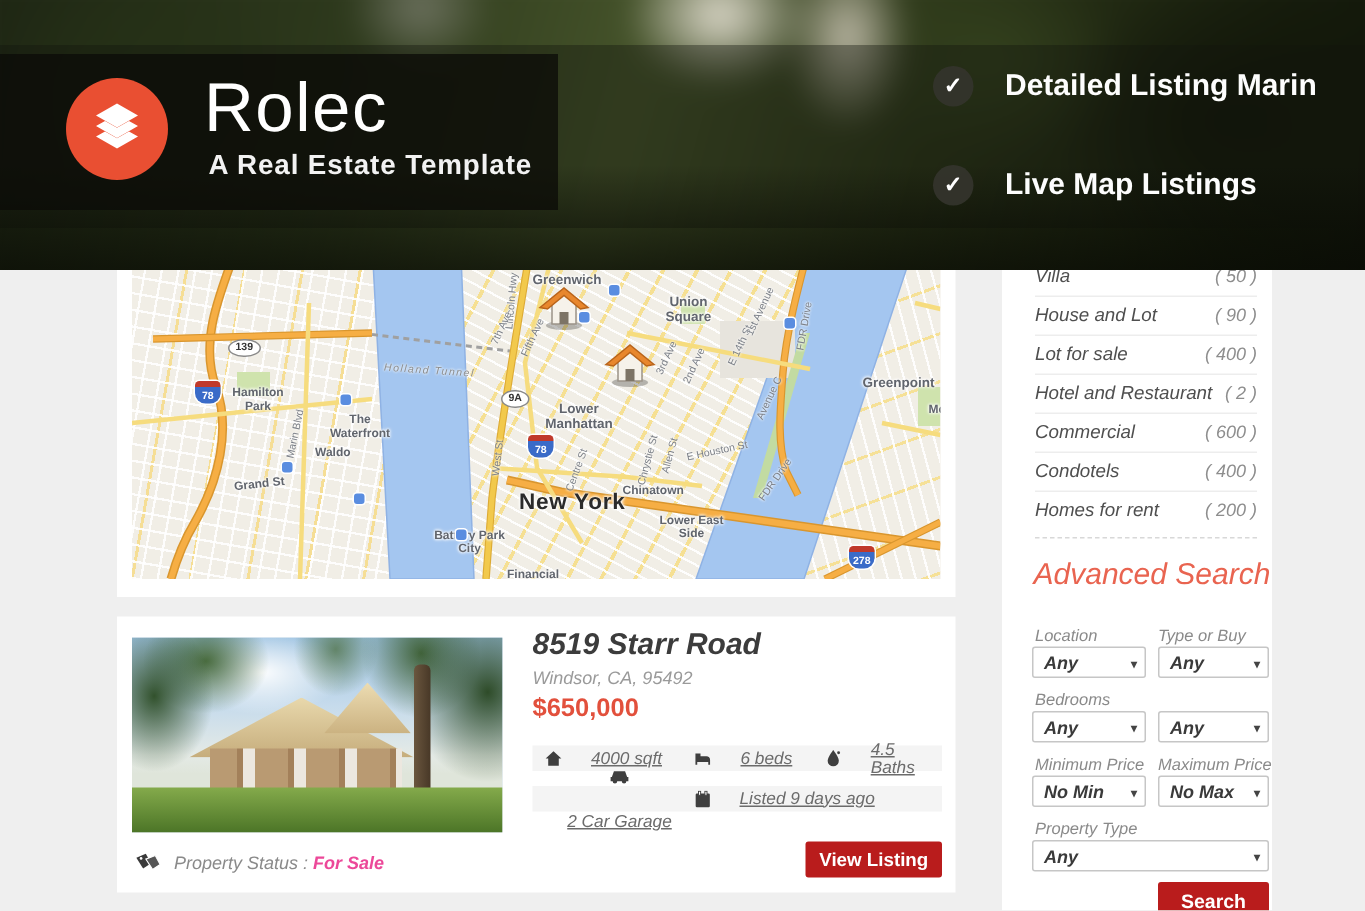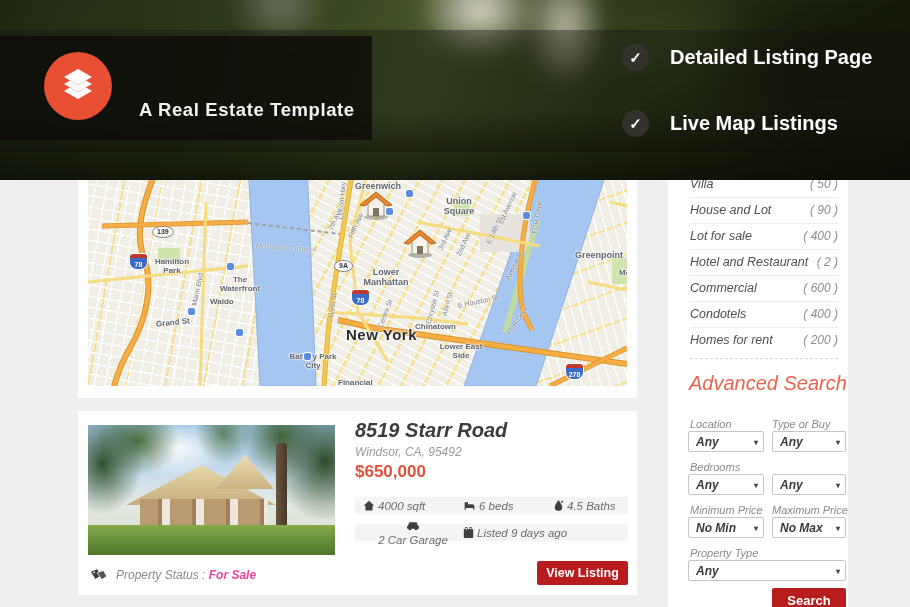--- a/index.html
+++ b/index.html
@@ -96,21 +96,21 @@
     background:linear-gradient(180deg,#84aa4b,#4c7527);}
   .new-badge{position:absolute;left:10px;top:112px;width:100px;height:27px;
     clip-path:polygon(0 0,76px 0,100px 13.5px,76px 27px,0 27px);
     background:linear-gradient(180deg,#a9da48,#74b41d);color:#fff;font-size:15px;font-weight:700;
     letter-spacing:3px;line-height:27px;padding-left:23px;box-sizing:border-box;}
   .lst-title{position:absolute;left:277px;top:8px;font-size:20px;font-weight:700;font-style:italic;color:#3c3c3c;}
   .lst-loc{position:absolute;left:277px;top:34px;font-size:12px;font-style:italic;color:#9a9a9a;}
   .lst-price{position:absolute;left:277px;top:51px;font-size:17px;font-weight:700;color:#e2503c;}
   .feat-row{position:absolute;left:277px;width:273px;height:17px;background:#f4f4f4;display:flex;align-items:center;
     font-size:11.5px;font-style:italic;color:#6b6b6b;padding-left:8px;box-sizing:border-box;}
-  .feat-item{display:flex;align-items:center;gap:3px;}
+  .feat-item{display:flex;align-items:center;gap:19px;text-decoration:underline;}
   .feat-item svg{flex:0 0 auto;}
   .status-line{position:absolute;left:12px;top:157px;display:flex;align-items:center;gap:8px;
     font-size:12px;font-style:italic;color:#8a8a8a;}
   .status-line b{color:#ec4899;}
 </style>
 </head>
 <body>
 
 <div class="stage">
 
@@ -320,25 +320,26 @@
     <div class="banner-shade"></div>
     <div class="banner-fade"></div>
     <div class="logo-band"></div>
     <div class="logo-circle">
       <svg width="36" height="38" viewBox="0 0 36 38" fill="#ffffff">
         <path d="M18 2 L32 10 L18 18 L4 10 Z"></path>
         <path d="M4 17 L10 13.6 L18 18.2 L26 13.6 L32 17 L18 25 Z"></path>
         <path d="M4 24 L10 20.6 L18 25.2 L26 20.6 L32 24 L18 32 Z"></path>
       </svg>
     </div>
+    <div class="logo-name">Rolec</div>
     <div class="logo-tagline">A Real Estate Template</div>
 
     <div class="feature" style="top:44px;">
       <span class="check-circle">✓</span>
-      <span class="feature-label">Detailed Listing Page</span>
+      <span class="feature-label">Detailed Listing Marin</span>
     </div>
     <div class="feature" style="top:110px;">
       <span class="check-circle">✓</span>
       <span class="feature-label">Live Map Listings</span>
     </div>
   </div>
 
 </div>
 
 </body></html>

